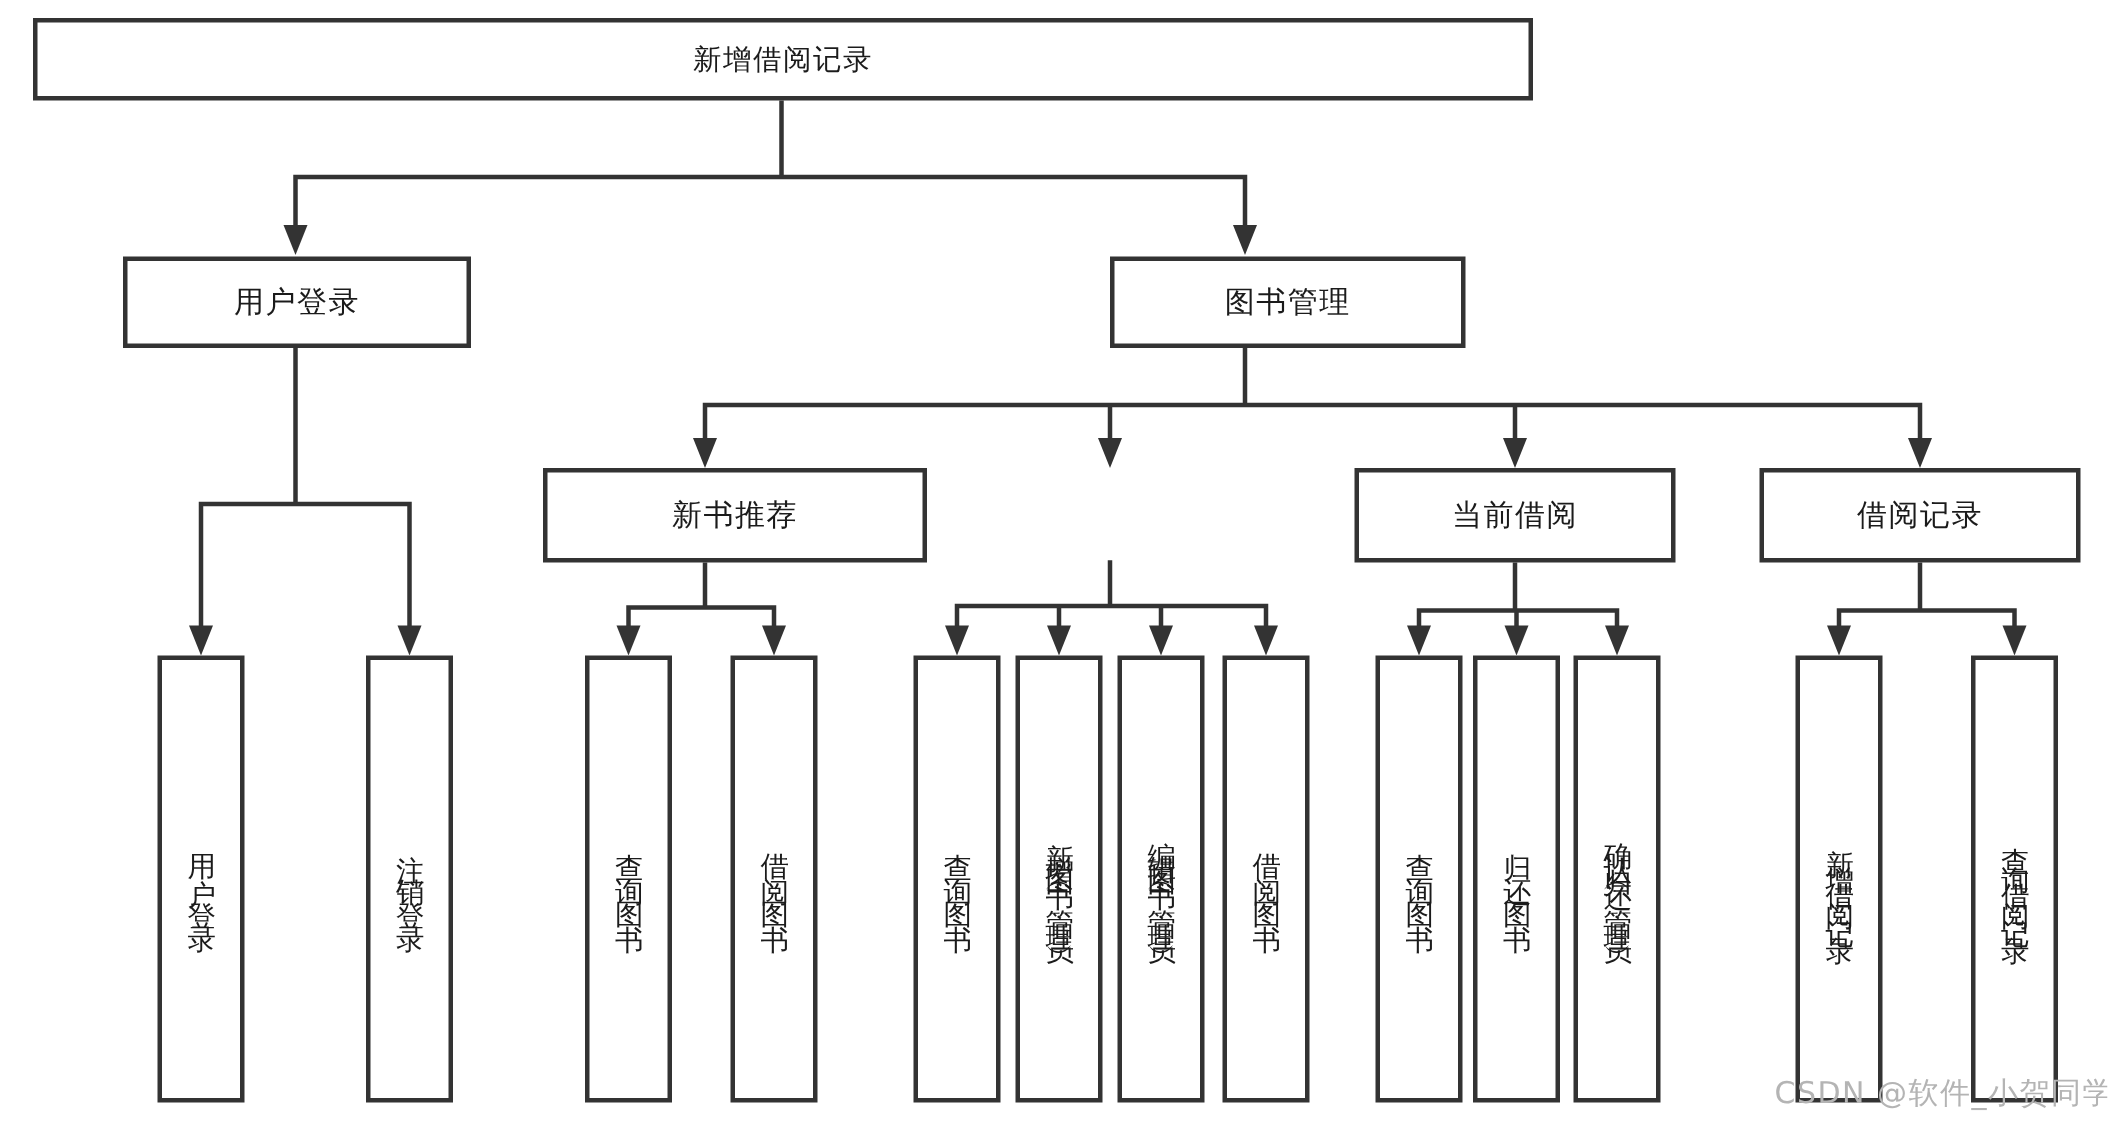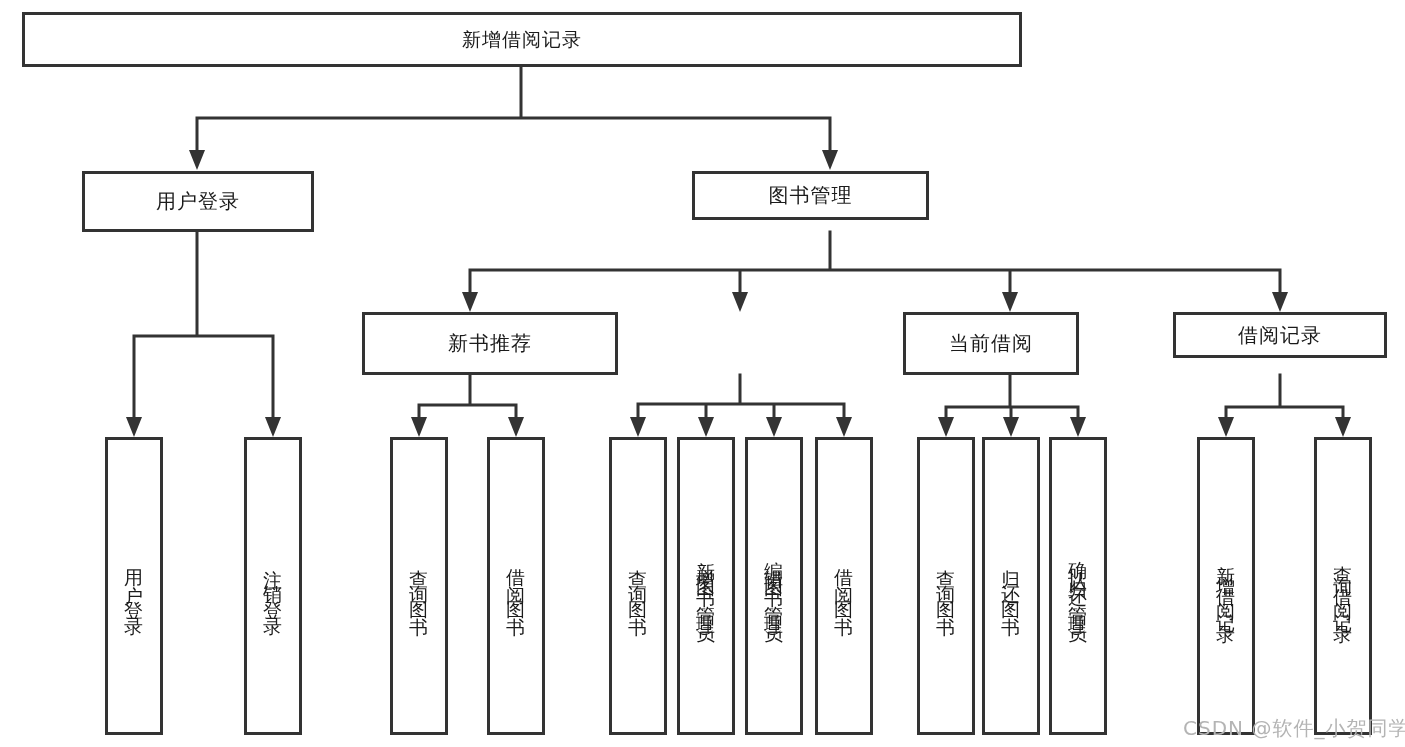--- a/index.html
+++ b/index.html
@@ -114,31 +114,31 @@
     <polygon class="ar" points="1335,417 1351,417 1343,437"></polygon>
   </svg>
 
   <div class="box root-box" style="left:22px; top:12px; width:1000px; height:55px;">
     <span>新增借阅记录</span>
   </div>
 
   <div class="box" style="left:82px; top:171px; width:232px; height:61px;">
     <span>用户登录</span>
   </div>
-  <div class="box" style="left:692px; top:171px; width:237px; height:49px;">
+  <div class="box" style="left:740px; top:171px; width:237px; height:61px;">
     <span>图书管理</span>
   </div>
 
   <div class="box" style="left:362px; top:312px; width:256px; height:63px;">
     <span>新书推荐</span>
   </div>
-  <div class="box" style="left:903px; top:312px; width:176px; height:63px;align-items:center;">
+  <div class="box" style="left:903px; top:312px; width:214px; height:63px;align-items:center;">
     <span>当前借阅</span>
   </div>
-  <div class="box" style="left:1173px; top:312px; width:214px; height:46px;">
+  <div class="box" style="left:1173px; top:312px; width:214px; height:63px;">
     <span>借阅记录</span>
   </div>
 
   <div class="box leaf" style="left:105px;">
     <span class="vtxt">用户登录</span>
   </div>
   <div class="box leaf" style="left:244px;">
     <span class="vtxt">注销登录</span>
   </div>
 

